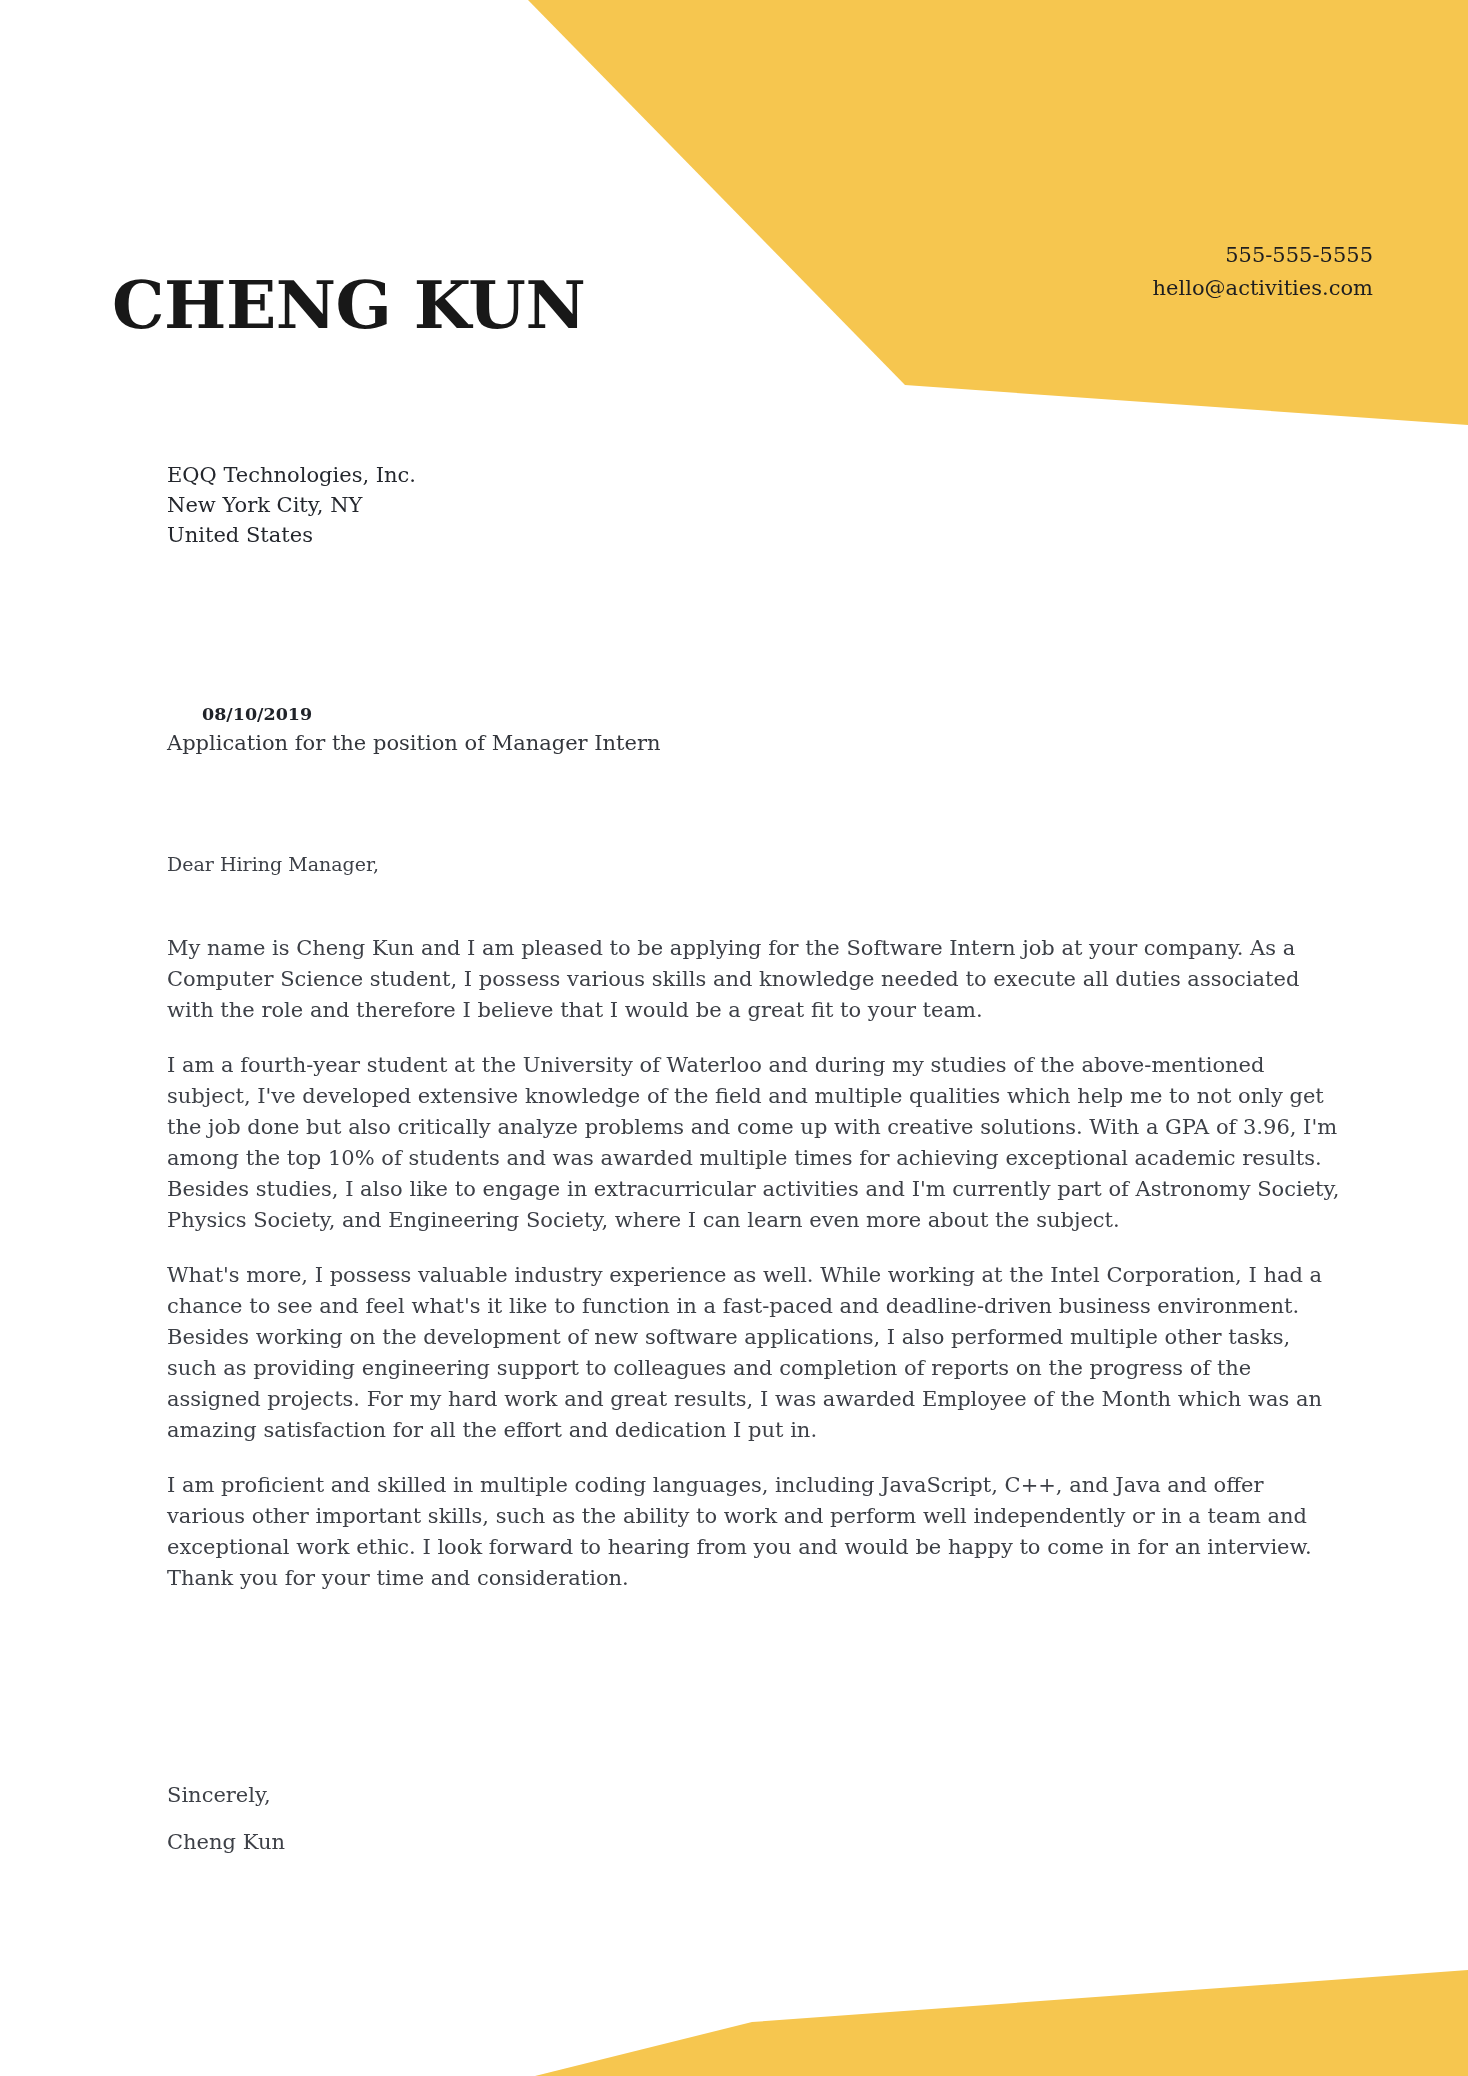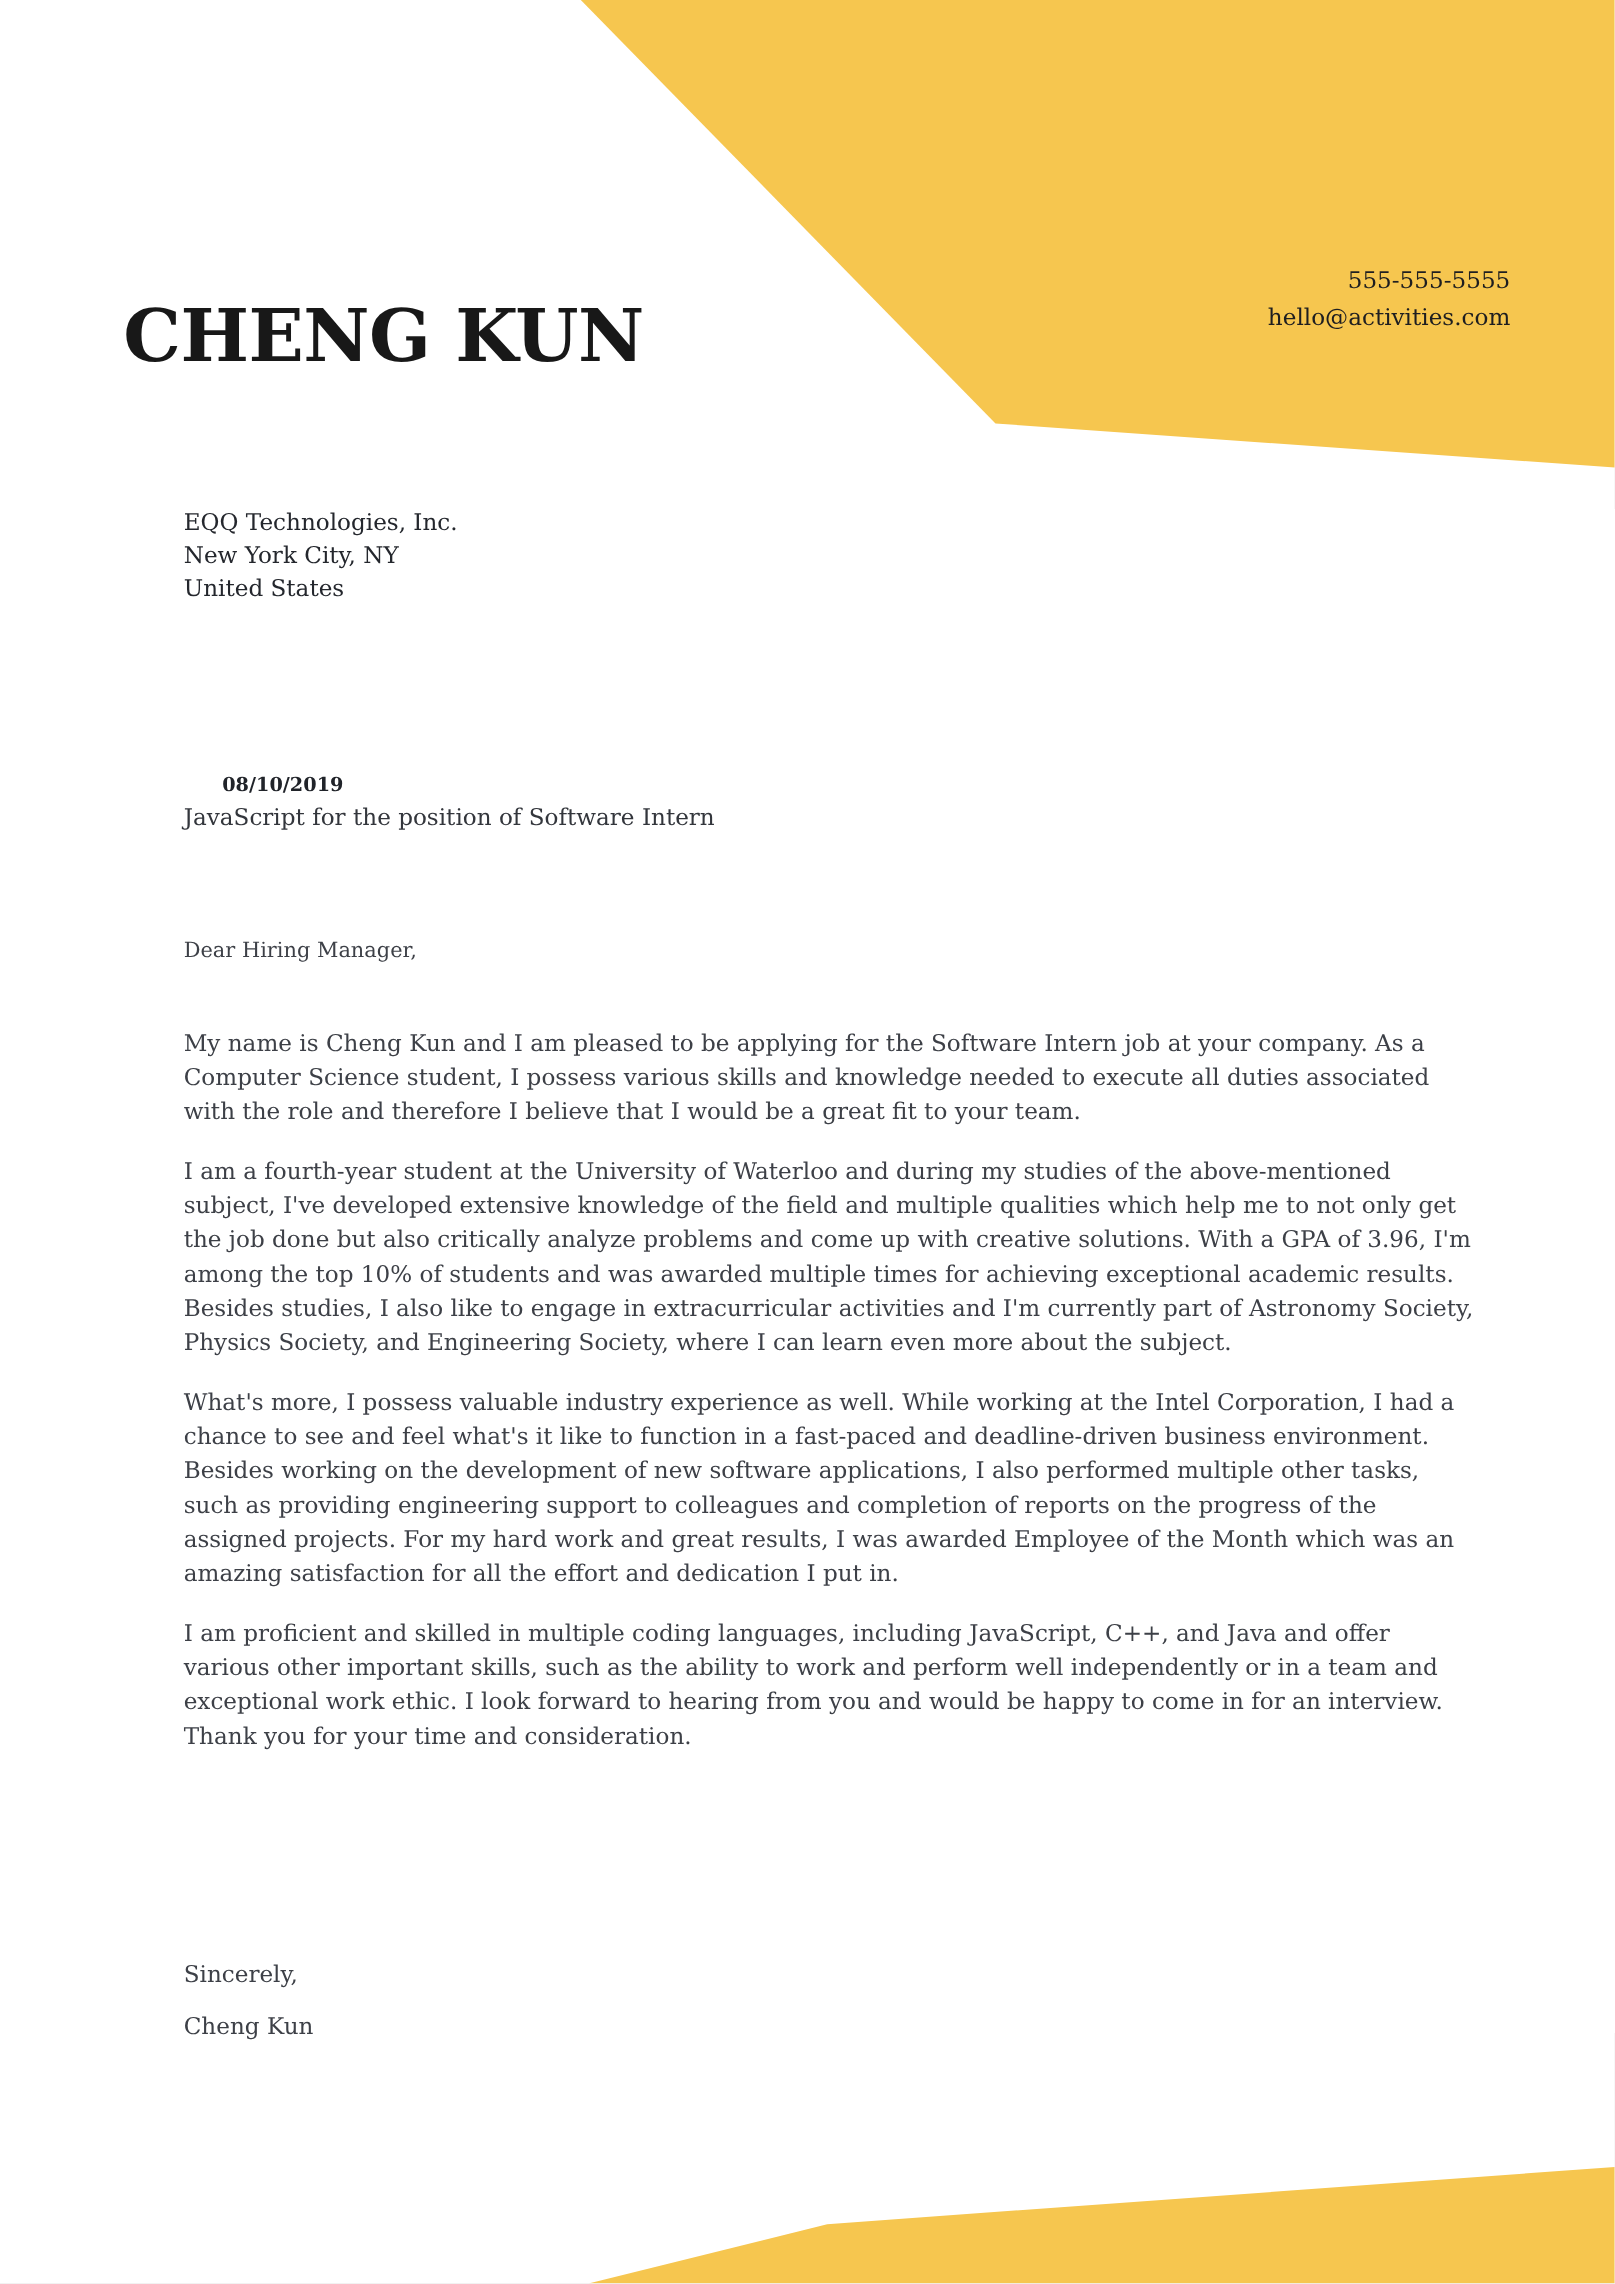--- a/index.html
+++ b/index.html
@@ -114,21 +114,21 @@
   </div>
 
   <div class="recipient">
     <div>EQQ Technologies, Inc.</div>
     <div>New York City, NY</div>
     <div>United States</div>
   </div>
 
   <div class="dateline">08/10/2019</div>
 
-  <div class="subject">JavaScript for the position of Software Intern</div>
+  <div class="subject">Application for the position of Manager Intern</div>
 
   <div class="greeting">Dear Hiring Manager,</div>
 
   <div class="body-text">
     <p>My name is Cheng Kun and I am pleased to be applying for the Software Intern job at your company. As a Computer Science student, I possess various skills and knowledge needed to execute all duties associated with the role and therefore I believe that I would be a great fit to your team.</p>
     <p>I am a fourth-year student at the University of Waterloo and during my studies of the above-mentioned subject, I've developed extensive knowledge of the field and multiple qualities which help me to not only get the job done but also critically analyze problems and come up with creative solutions. With a GPA of 3.96, I'm among the top 10% of students and was awarded multiple times for achieving exceptional academic results. Besides studies, I also like to engage in extracurricular activities and I'm currently part of Astronomy Society, Physics Society, and Engineering Society, where I can learn even more about the subject.</p>
     <p>What's more, I possess valuable industry experience as well. While working at the Intel Corporation, I had a chance to see and feel what's it like to function in a fast-paced and deadline-driven business environment. Besides working on the development of new software applications, I also performed multiple other tasks, such as providing engineering support to colleagues and completion of reports on the progress of the assigned projects. For my hard work and great results, I was awarded Employee of the Month which was an amazing satisfaction for all the effort and dedication I put in.</p>
     <p>I am proficient and skilled in multiple coding languages, including JavaScript, C++, and Java and offer various other important skills, such as the ability to work and perform well independently or in a team and exceptional work ethic. I look forward to hearing from you and would be happy to come in for an interview. Thank you for your time and consideration.</p>
   </div>
 

